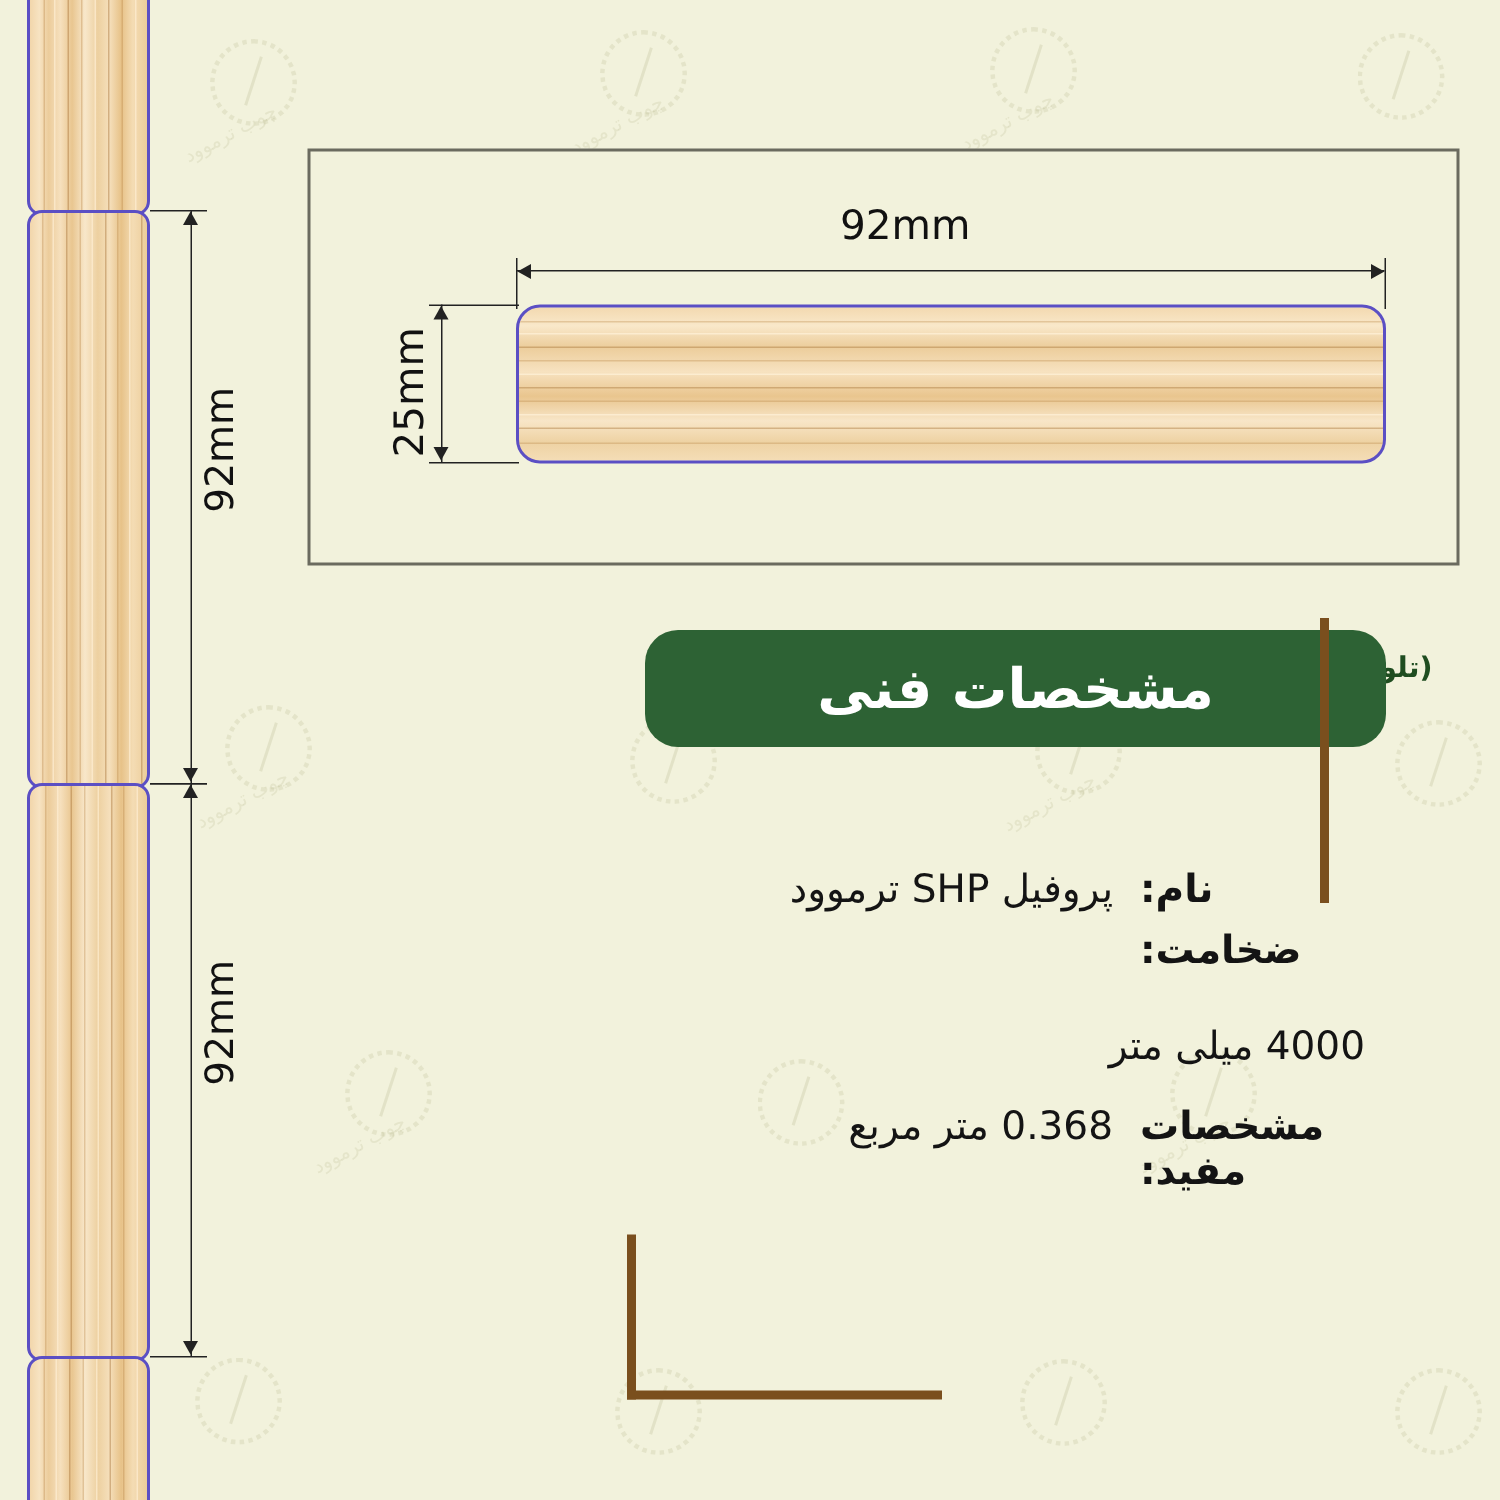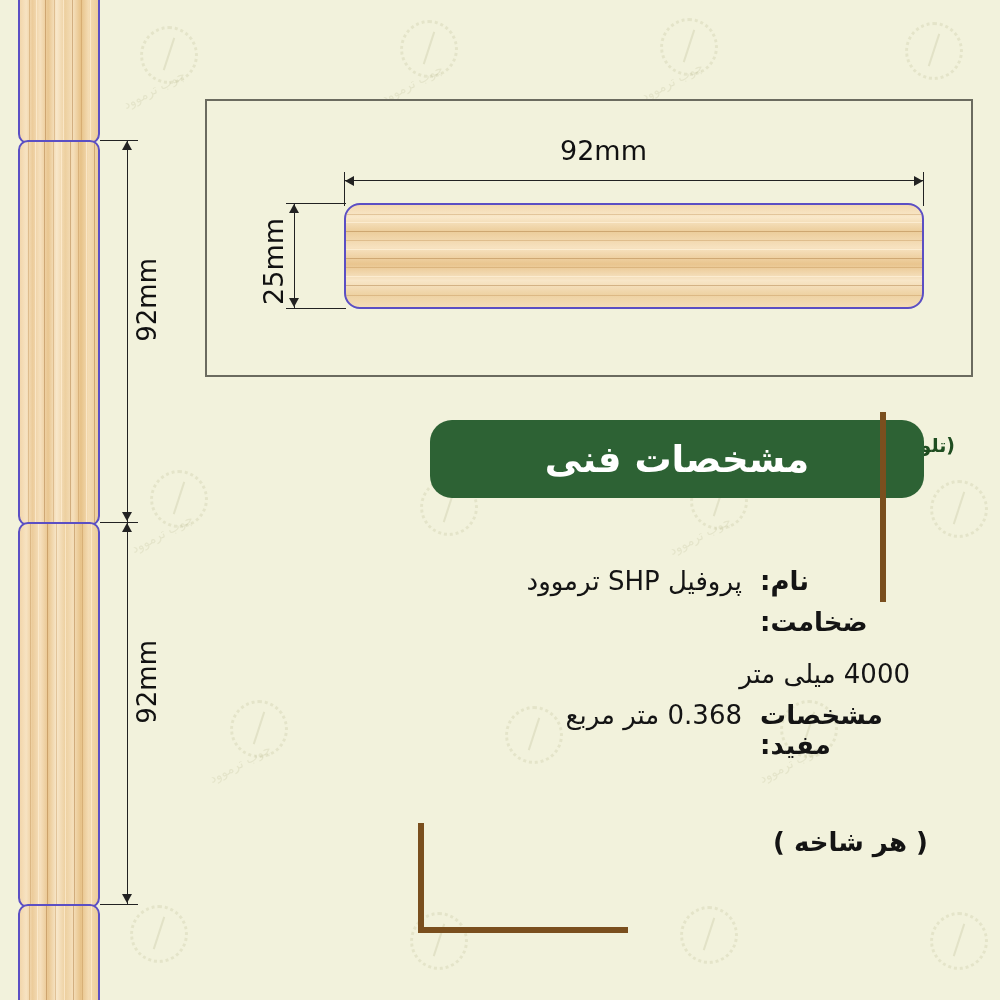--- a/index.html
+++ b/index.html
@@ -241,20 +241,21 @@
     color: #141414;
     text-align: left;
     width: 168px;
     flex: 0 0 168px;
   }
   .spec-val {
     font-size: 26px;
     color: #141414;
     margin-right: 18px;
     white-space: nowrap;
+    margin-top: 12px;
   }
   #per-branch {
     position: absolute;
     right: 72px;
     top: 827px;
     font-size: 26px;
     font-weight: bold;
     color: #141414;
     direction: rtl;
   }
@@ -409,15 +410,14 @@
     </div>
     <div class="spec-row">
       <div class="spec-val">4000 میلی متر</div>
     </div>
     <div class="spec-row">
       <div class="spec-key">مشخصات مفید:</div>
       <div class="spec-val">0.368 متر مربع</div>
     </div>
   </div>
 
-  <div id="per-branch">( هر شاخه )</div>
 
 </div>
 
 </body></html>

